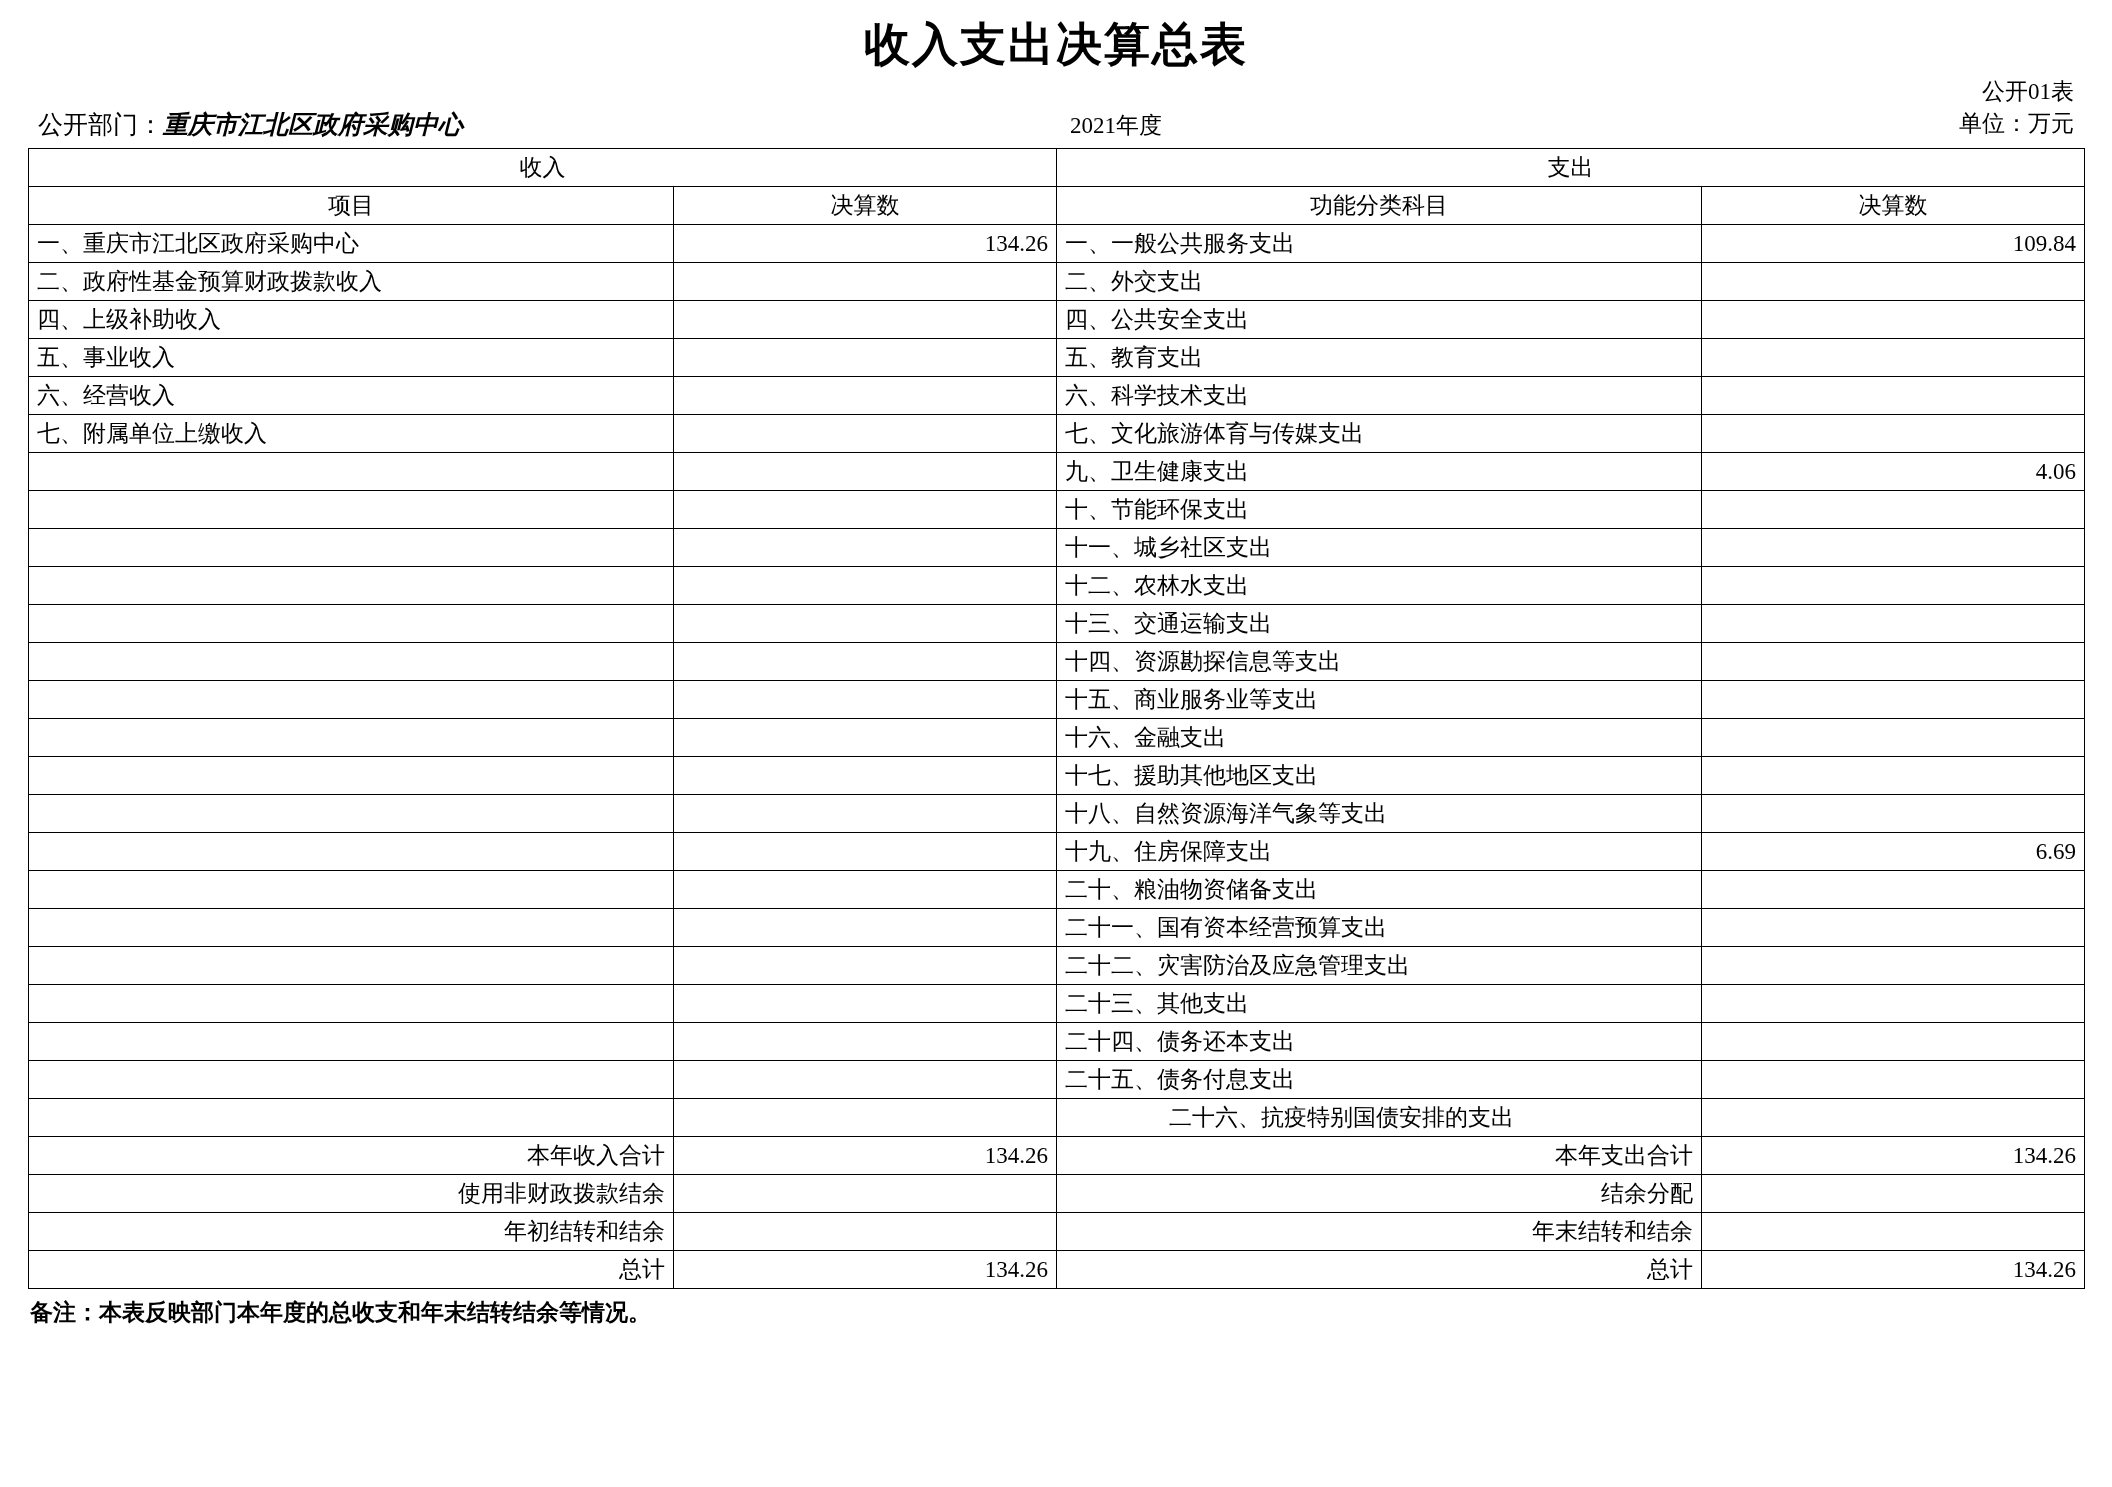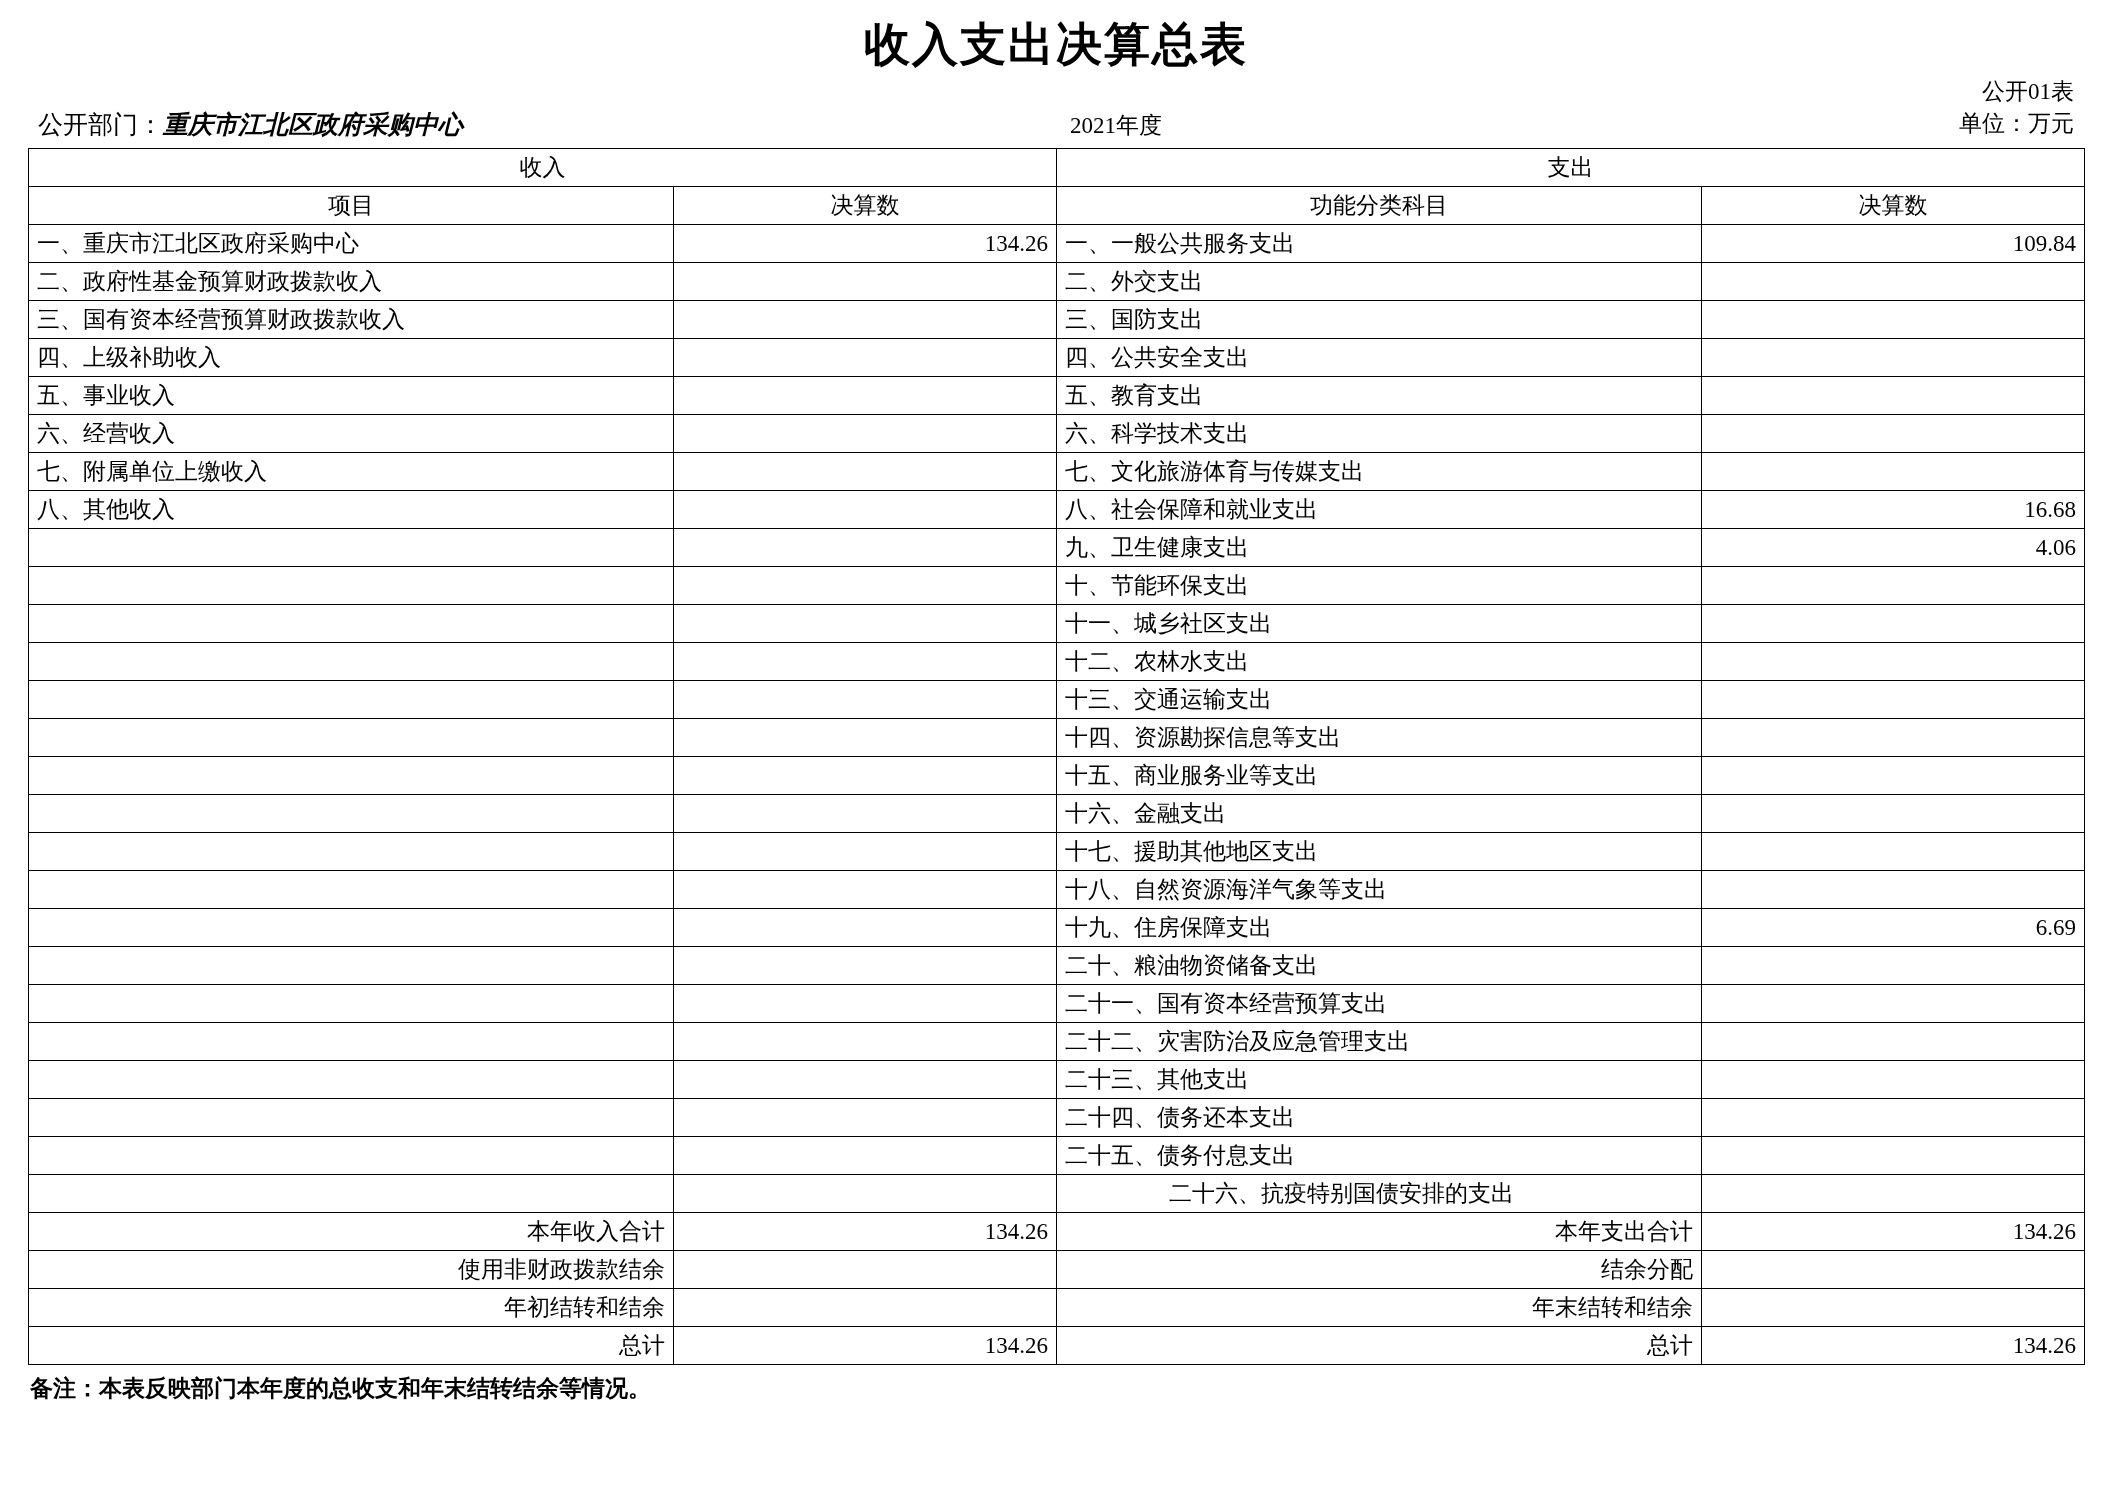--- a/index.html
+++ b/index.html
@@ -161,26 +161,20 @@
           <td class="cell-label">一、一般公共服务支出</td>
           <td class="cell-num">109.84</td>
         </tr>
         <tr>
           <td class="cell-label">二、政府性基金预算财政拨款收入</td>
           <td class="cell-num"></td>
           <td class="cell-label">二、外交支出</td>
           <td class="cell-num"></td>
         </tr>
         <tr>
-          <td class="cell-label">三、国有资本经营预算财政拨款收入</td>
-          <td class="cell-num"></td>
-          <td class="cell-label">三、国防支出</td>
-          <td class="cell-num"></td>
-        </tr>
-        <tr>
           <td class="cell-label">四、上级补助收入</td>
           <td class="cell-num"></td>
           <td class="cell-label">四、公共安全支出</td>
           <td class="cell-num"></td>
         </tr>
         <tr>
           <td class="cell-label">五、事业收入</td>
           <td class="cell-num"></td>
           <td class="cell-label">五、教育支出</td>
           <td class="cell-num"></td>
@@ -189,26 +183,20 @@
           <td class="cell-label">六、经营收入</td>
           <td class="cell-num"></td>
           <td class="cell-label">六、科学技术支出</td>
           <td class="cell-num"></td>
         </tr>
         <tr>
           <td class="cell-label">七、附属单位上缴收入</td>
           <td class="cell-num"></td>
           <td class="cell-label">七、文化旅游体育与传媒支出</td>
           <td class="cell-num"></td>
-        </tr>
-        <tr>
-          <td class="cell-label">八、其他收入</td>
-          <td class="cell-num"></td>
-          <td class="cell-label">八、社会保障和就业支出</td>
-          <td class="cell-num">16.68</td>
         </tr>
         <tr>
           <td class="cell-label"></td>
           <td class="cell-num"></td>
           <td class="cell-label">九、卫生健康支出</td>
           <td class="cell-num">4.06</td>
         </tr>
         <tr>
           <td class="cell-label"></td>
           <td class="cell-num"></td>

